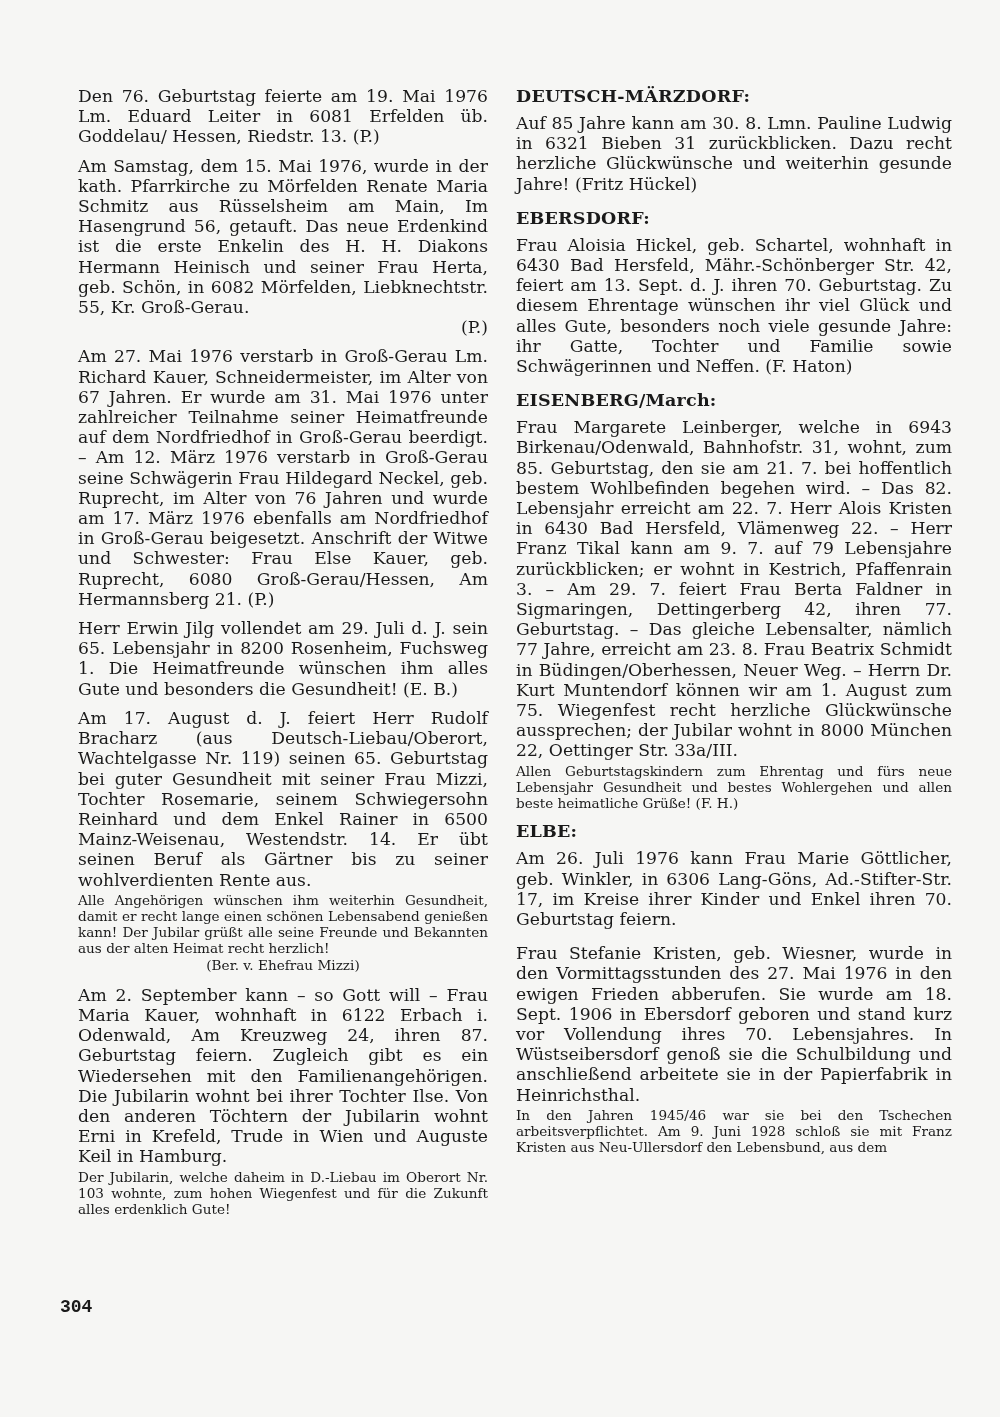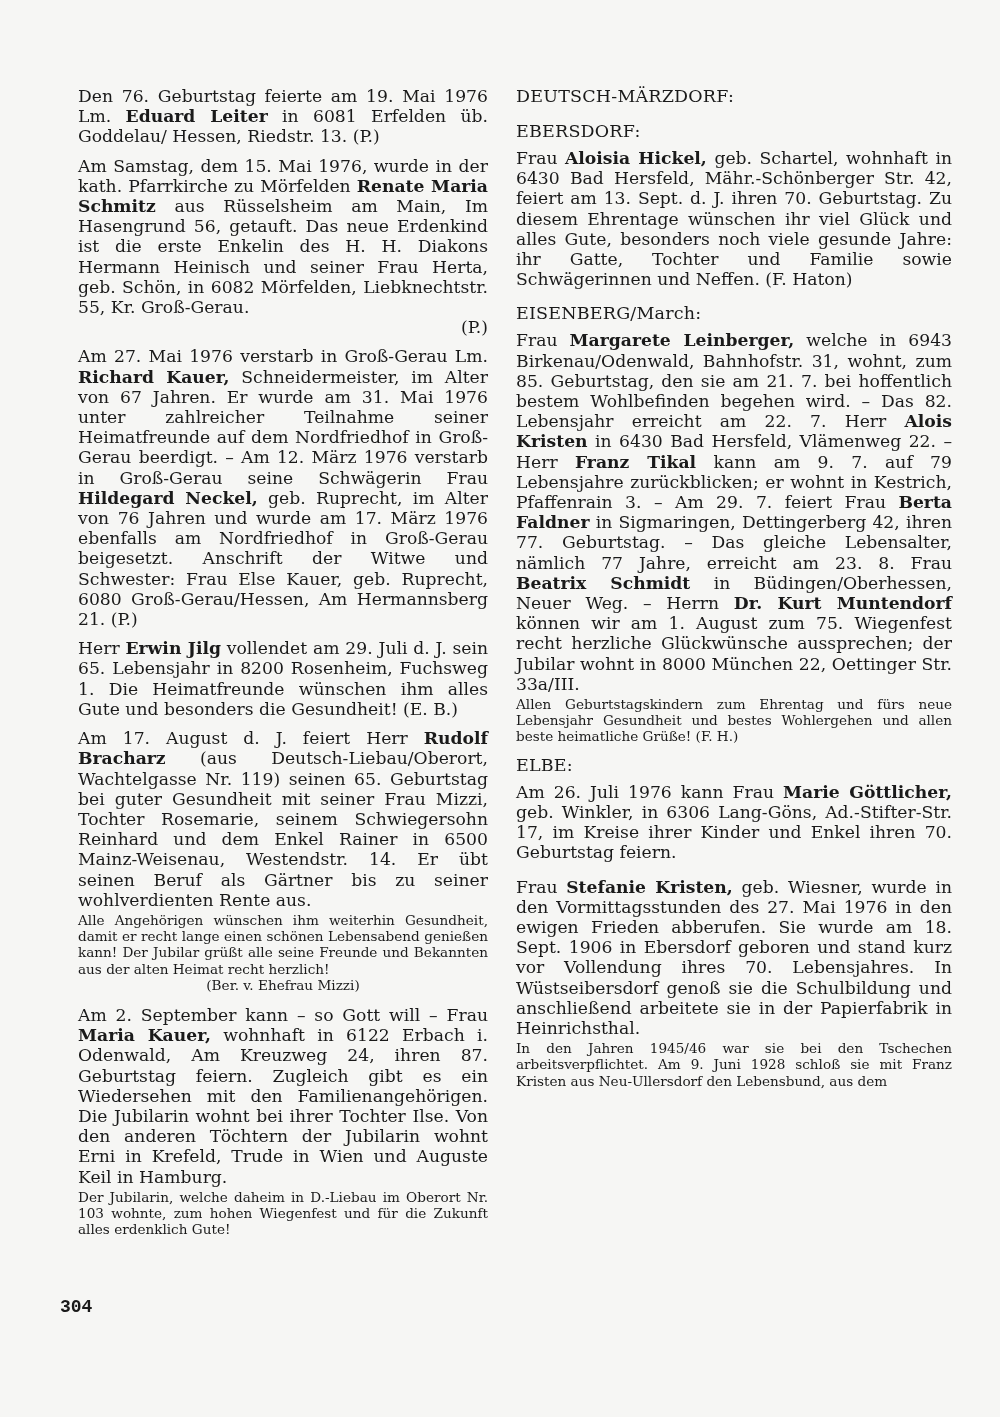--- a/index.html
+++ b/index.html
@@ -5,23 +5,23 @@
   html, body { margin:0; padding:0; }
   body { width:1000px; height:1417px; background:#f6f6f4; position:relative; overflow:hidden;
          font-family:"DejaVu Serif","Liberation Serif",serif; color:#1a1a1a; }
   .col { position:absolute; top:86px; }
   #left { left:78px; width:410px; }
   #right { left:516px; width:436px; }
   p { margin:0 0 9px 0; font-size:17.2px; line-height:20.2px; text-align:justify; }
   p.small { font-size:13.6px; line-height:16.2px; margin-top:-7px; }
   p.right-sig { text-align:center; margin-top:-9px; font-size:13.6px; line-height:16.2px; }
   p.tight { margin-bottom:2px; }
-  h2 { margin:0 0 6px 0; font-size:17.5px; line-height:21px; font-weight:normal; letter-spacing:0.2px; }
+  h2 { margin:0 0 6px 0; font-size:17.5px; line-height:21px; font-weight:bold; letter-spacing:0.2px; }
   h2.gap { margin-top:14px; }
-  b { font-weight:bold; }
+  b { font-weight:normal; }
   #page-number { position:absolute; left:60px; top:1297px; font-size:18px; font-weight:bold;
                  font-family:Liberation Mono, monospace; }
 </style>
 </head>
 <body>
 
 <div class="col" id="left">
   <p><span>Den 76. Geburtstag feierte am 19. Mai 1976 Lm. </span><b>Eduard Leiter</b><span> in 6081 Erfelden üb. Goddelau/ Hessen, Riedstr. 13. (P.)</span></p>
   <p style="margin-bottom:0"><span>Am Samstag, dem 15. Mai 1976, wurde in der kath. Pfarrkirche zu Mörfelden </span><b>Renate Maria Schmitz</b><span> aus Rüsselsheim am Main, Im Hasengrund 56, getauft. Das neue Erdenkind ist die erste Enkelin des H. H. Diakons Hermann Heinisch und seiner Frau Herta, geb. Schön, in 6082 Mörfelden, Liebknechtstr. 55, Kr. Groß-Gerau.</span></p>
   <p style="text-align:right">(P.)</p>
@@ -29,20 +29,21 @@
   <p><span>Herr </span><b>Erwin Jilg</b><span> vollendet am 29. Juli d. J. sein 65. Lebensjahr in 8200 Rosenheim, Fuchsweg 1. Die Heimatfreunde wünschen ihm alles Gute und besonders die Gesundheit! (E. B.)</span></p>
   <p><span>Am 17. August d. J. feiert Herr </span><b>Rudolf Bracharz</b><span> (aus Deutsch-Liebau/Oberort, Wachtelgasse Nr. 119) seinen 65. Geburtstag bei guter Gesundheit mit seiner Frau Mizzi, Tochter Rosemarie, seinem Schwiegersohn Reinhard und dem Enkel Rainer in 6500 Mainz-Weisenau, Westendstr. 14. Er übt seinen Beruf als Gärtner bis zu seiner wohlverdienten Rente aus.</span></p>
   <p class="small" style="margin-bottom:9px">Alle Angehörigen wünschen ihm weiterhin Gesundheit, damit er recht lange einen schönen Lebensabend genießen kann! Der Jubilar grüßt alle seine Freunde und Bekannten aus der alten Heimat recht herzlich!</p>
   <p class="right-sig">(Ber. v. Ehefrau Mizzi)</p>
   <p style="margin-top:12px"><span>Am 2. September kann – so Gott will – Frau </span><b>Maria Kauer,</b><span> wohnhaft in 6122 Erbach i. Odenwald, Am Kreuzweg 24, ihren 87. Geburtstag feiern. Zugleich gibt es ein Wiedersehen mit den Familienangehörigen. Die Jubilarin wohnt bei ihrer Tochter Ilse. Von den anderen Töchtern der Jubilarin wohnt Erni in Krefeld, Trude in Wien und Auguste Keil in Hamburg.</span></p>
   <p class="small">Der Jubilarin, welche daheim in D.-Liebau im Oberort Nr. 103 wohnte, zum hohen Wiegenfest und für die Zukunft alles erdenklich Gute!</p>
 </div>
 
 <div class="col" id="right">
   <h2>DEUTSCH-MÄRZDORF:</h2>
+  <p><span>Auf 85 Jahre kann am 30. 8. Lmn. </span><b>Pauline Ludwig</b><span> in 6321 Bieben 31 zurückblicken. Dazu recht herzliche Glückwünsche und weiterhin gesunde Jahre! (Fritz Hückel)</span></p>
   <h2 class="gap">EBERSDORF:</h2>
   <p><span>Frau </span><b>Aloisia Hickel,</b><span> geb. Schartel, wohnhaft in 6430 Bad Hersfeld, Mähr.-Schönberger Str. 42, feiert am 13. Sept. d. J. ihren 70. Geburtstag. Zu diesem Ehrentage wünschen ihr viel Glück und alles Gute, besonders noch viele gesunde Jahre: ihr Gatte, Tochter und Familie sowie Schwägerinnen und Neffen. (F. Haton)</span></p>
   <h2 class="gap">EISENBERG/March:</h2>
   <p style="margin-bottom:9px"><span>Frau </span><b>Margarete Leinberger,</b><span> welche in 6943 Birkenau/Odenwald, Bahnhofstr. 31, wohnt, zum 85. Geburtstag, den sie am 21. 7. bei hoffentlich bestem Wohlbefinden begehen wird. – Das 82. Lebensjahr erreicht am 22. 7. Herr </span><b>Alois Kristen</b><span> in 6430 Bad Hersfeld, Vlämenweg 22. – Herr </span><b>Franz Tikal</b><span> kann am 9. 7. auf 79 Lebensjahre zurückblicken; er wohnt in Kestrich, Pfaffenrain 3. – Am 29. 7. feiert Frau </span><b>Berta Faldner</b><span> in Sigmaringen, Dettingerberg 42, ihren 77. Geburtstag. – Das gleiche Lebensalter, nämlich 77 Jahre, erreicht am 23. 8. Frau </span><b>Beatrix Schmidt</b><span> in Büdingen/Oberhessen, Neuer Weg. – Herrn </span><b>Dr. Kurt Muntendorf</b><span> können wir am 1. August zum 75. Wiegenfest recht herzliche Glückwünsche aussprechen; der Jubilar wohnt in 8000 München 22, Oettinger Str. 33a/III.</span></p>
   <p class="small">Allen Geburtstagskindern zum Ehrentag und fürs neue Lebensjahr Gesundheit und bestes Wohlergehen und allen beste heimatliche Grüße! (F. H.)</p>
   <h2 class="gap" style="margin-top:10px">ELBE:</h2>
   <p style="margin-bottom:14px"><span>Am 26. Juli 1976 kann Frau </span><b>Marie Göttlicher,</b><span> geb. Winkler, in 6306 Lang-Göns, Ad.-Stifter-Str. 17, im Kreise ihrer Kinder und Enkel ihren 70. Geburtstag feiern.</span></p>
   <p><span>Frau </span><b>Stefanie Kristen,</b><span> geb. Wiesner, wurde in den Vormittagsstunden des 27. Mai 1976 in den ewigen Frieden abberufen. Sie wurde am 18. Sept. 1906 in Ebersdorf geboren und stand kurz vor Vollendung ihres 70. Lebensjahres. In Wüstseibersdorf genoß sie die Schulbildung und anschließend arbeitete sie in der Papierfabrik in Heinrichsthal.</span></p>
   <p class="small">In den Jahren 1945/46 war sie bei den Tschechen arbeitsverpflichtet. Am 9. Juni 1928 schloß sie mit Franz Kristen aus Neu-Ullersdorf den Lebensbund, aus dem</p>
 </div>

